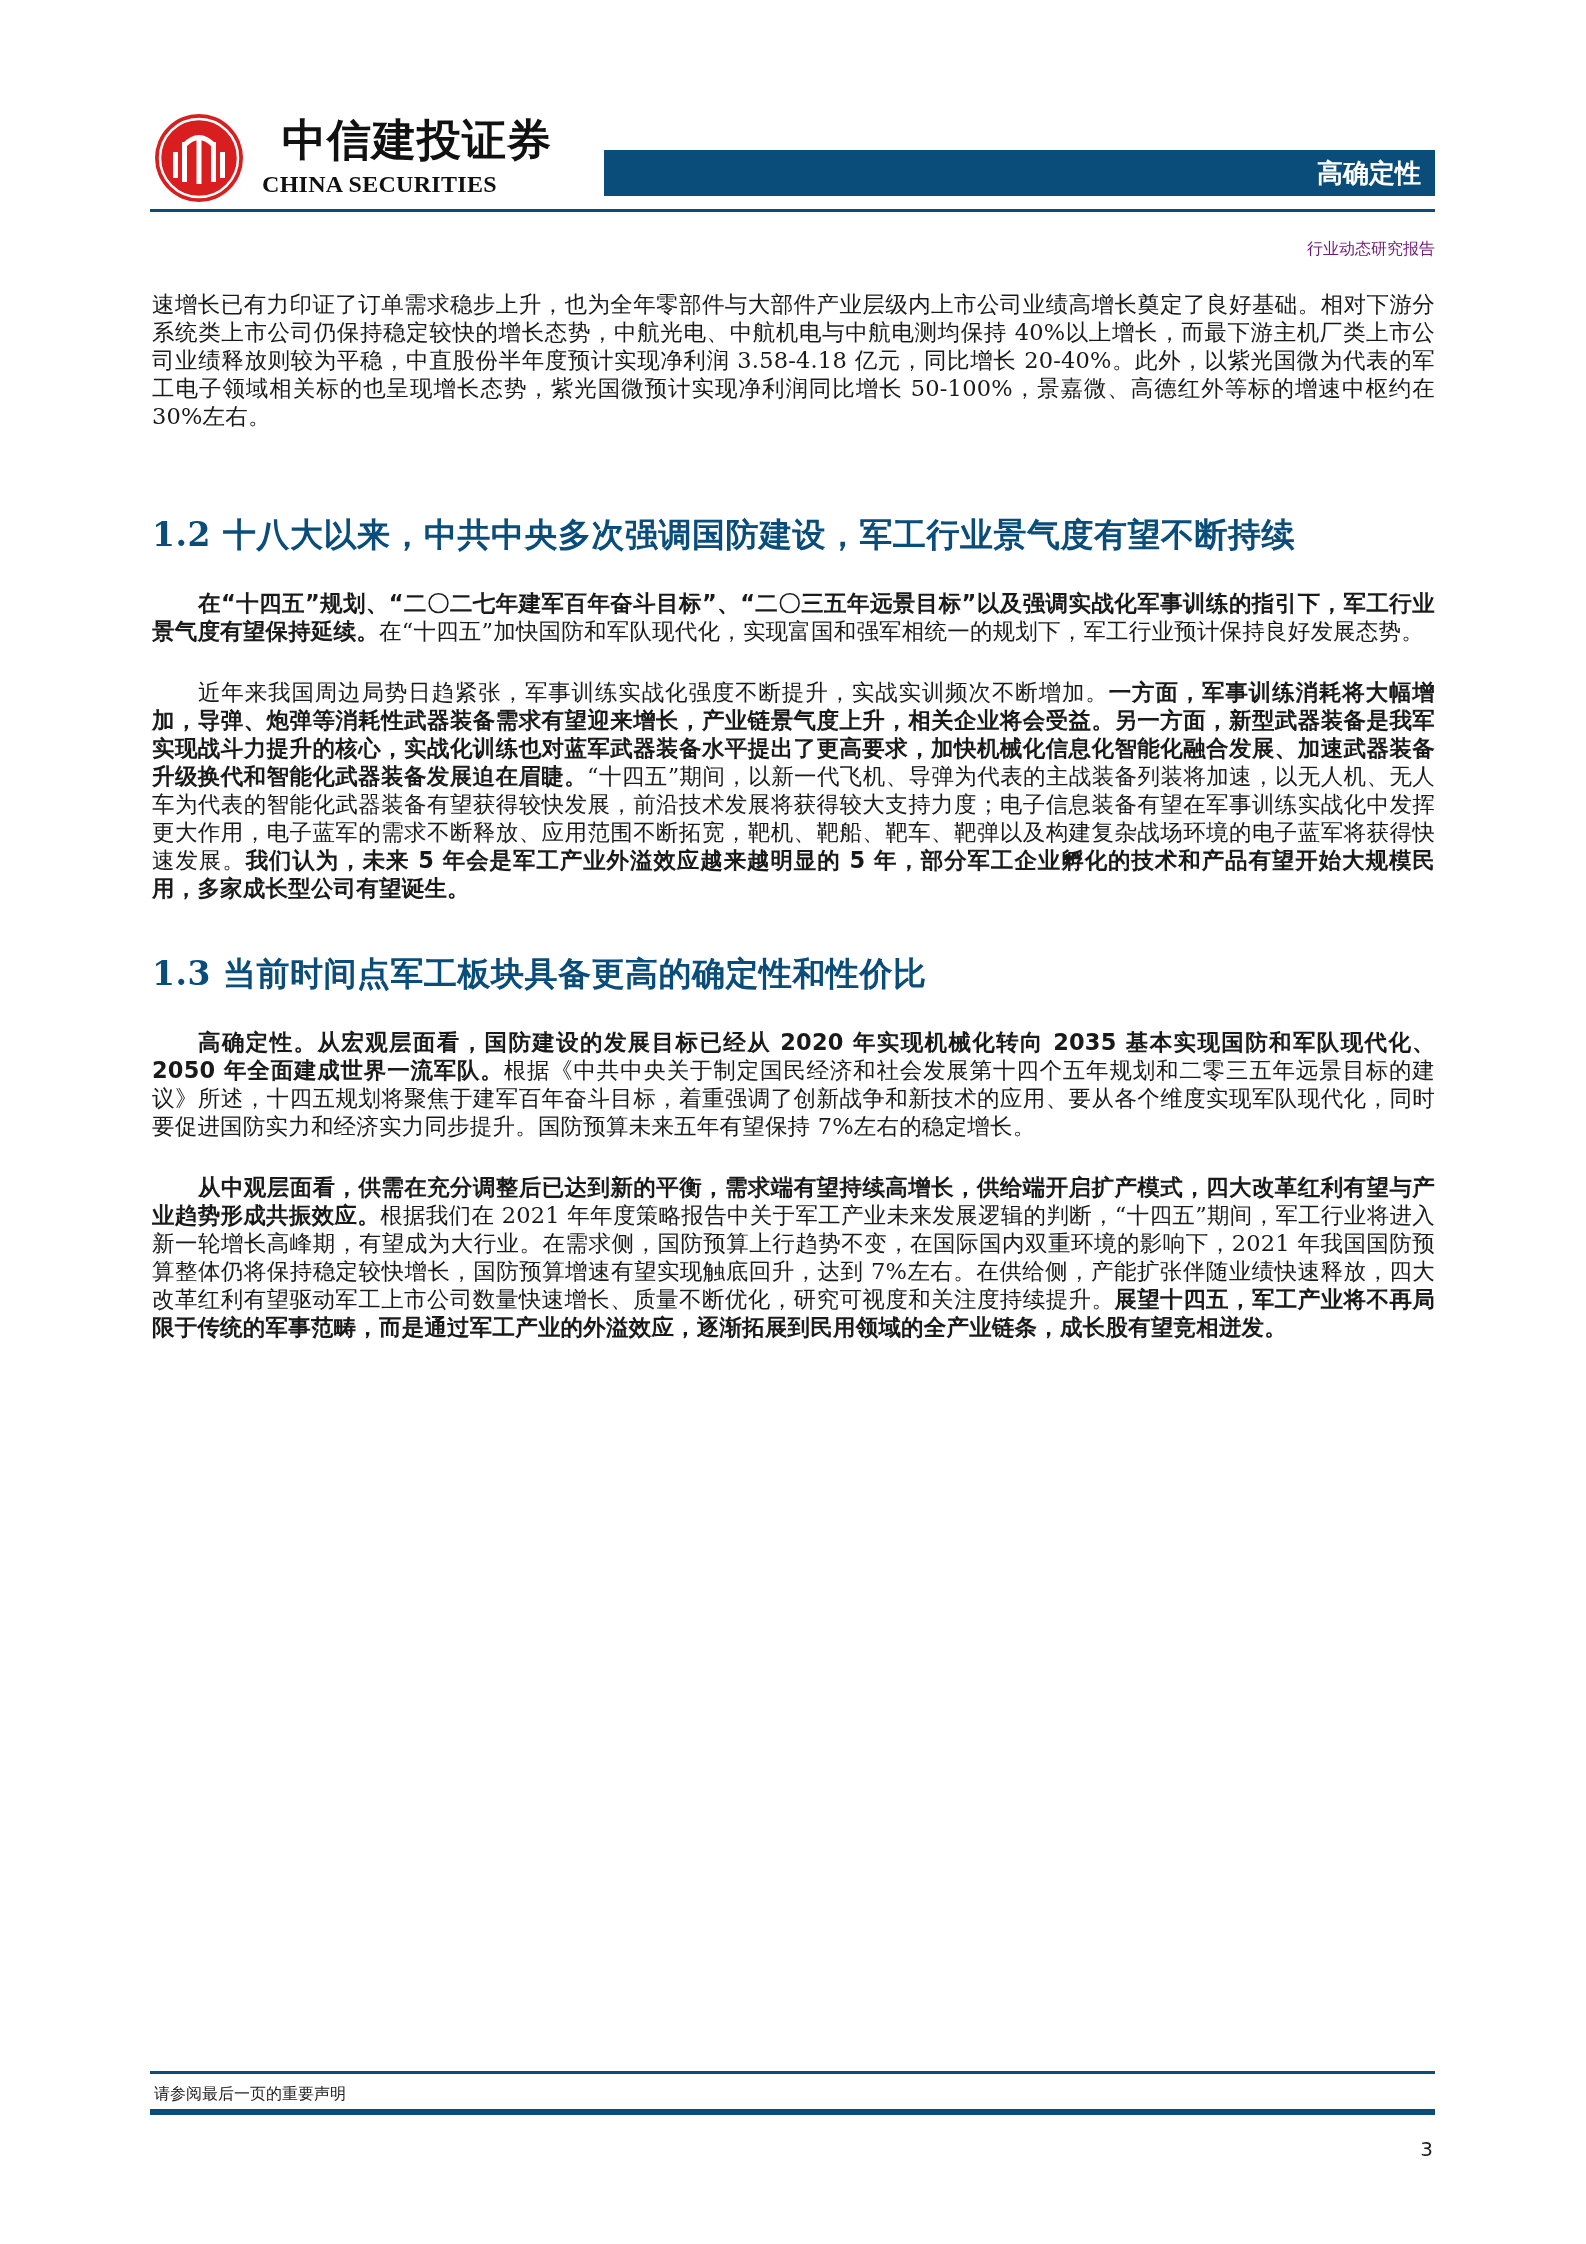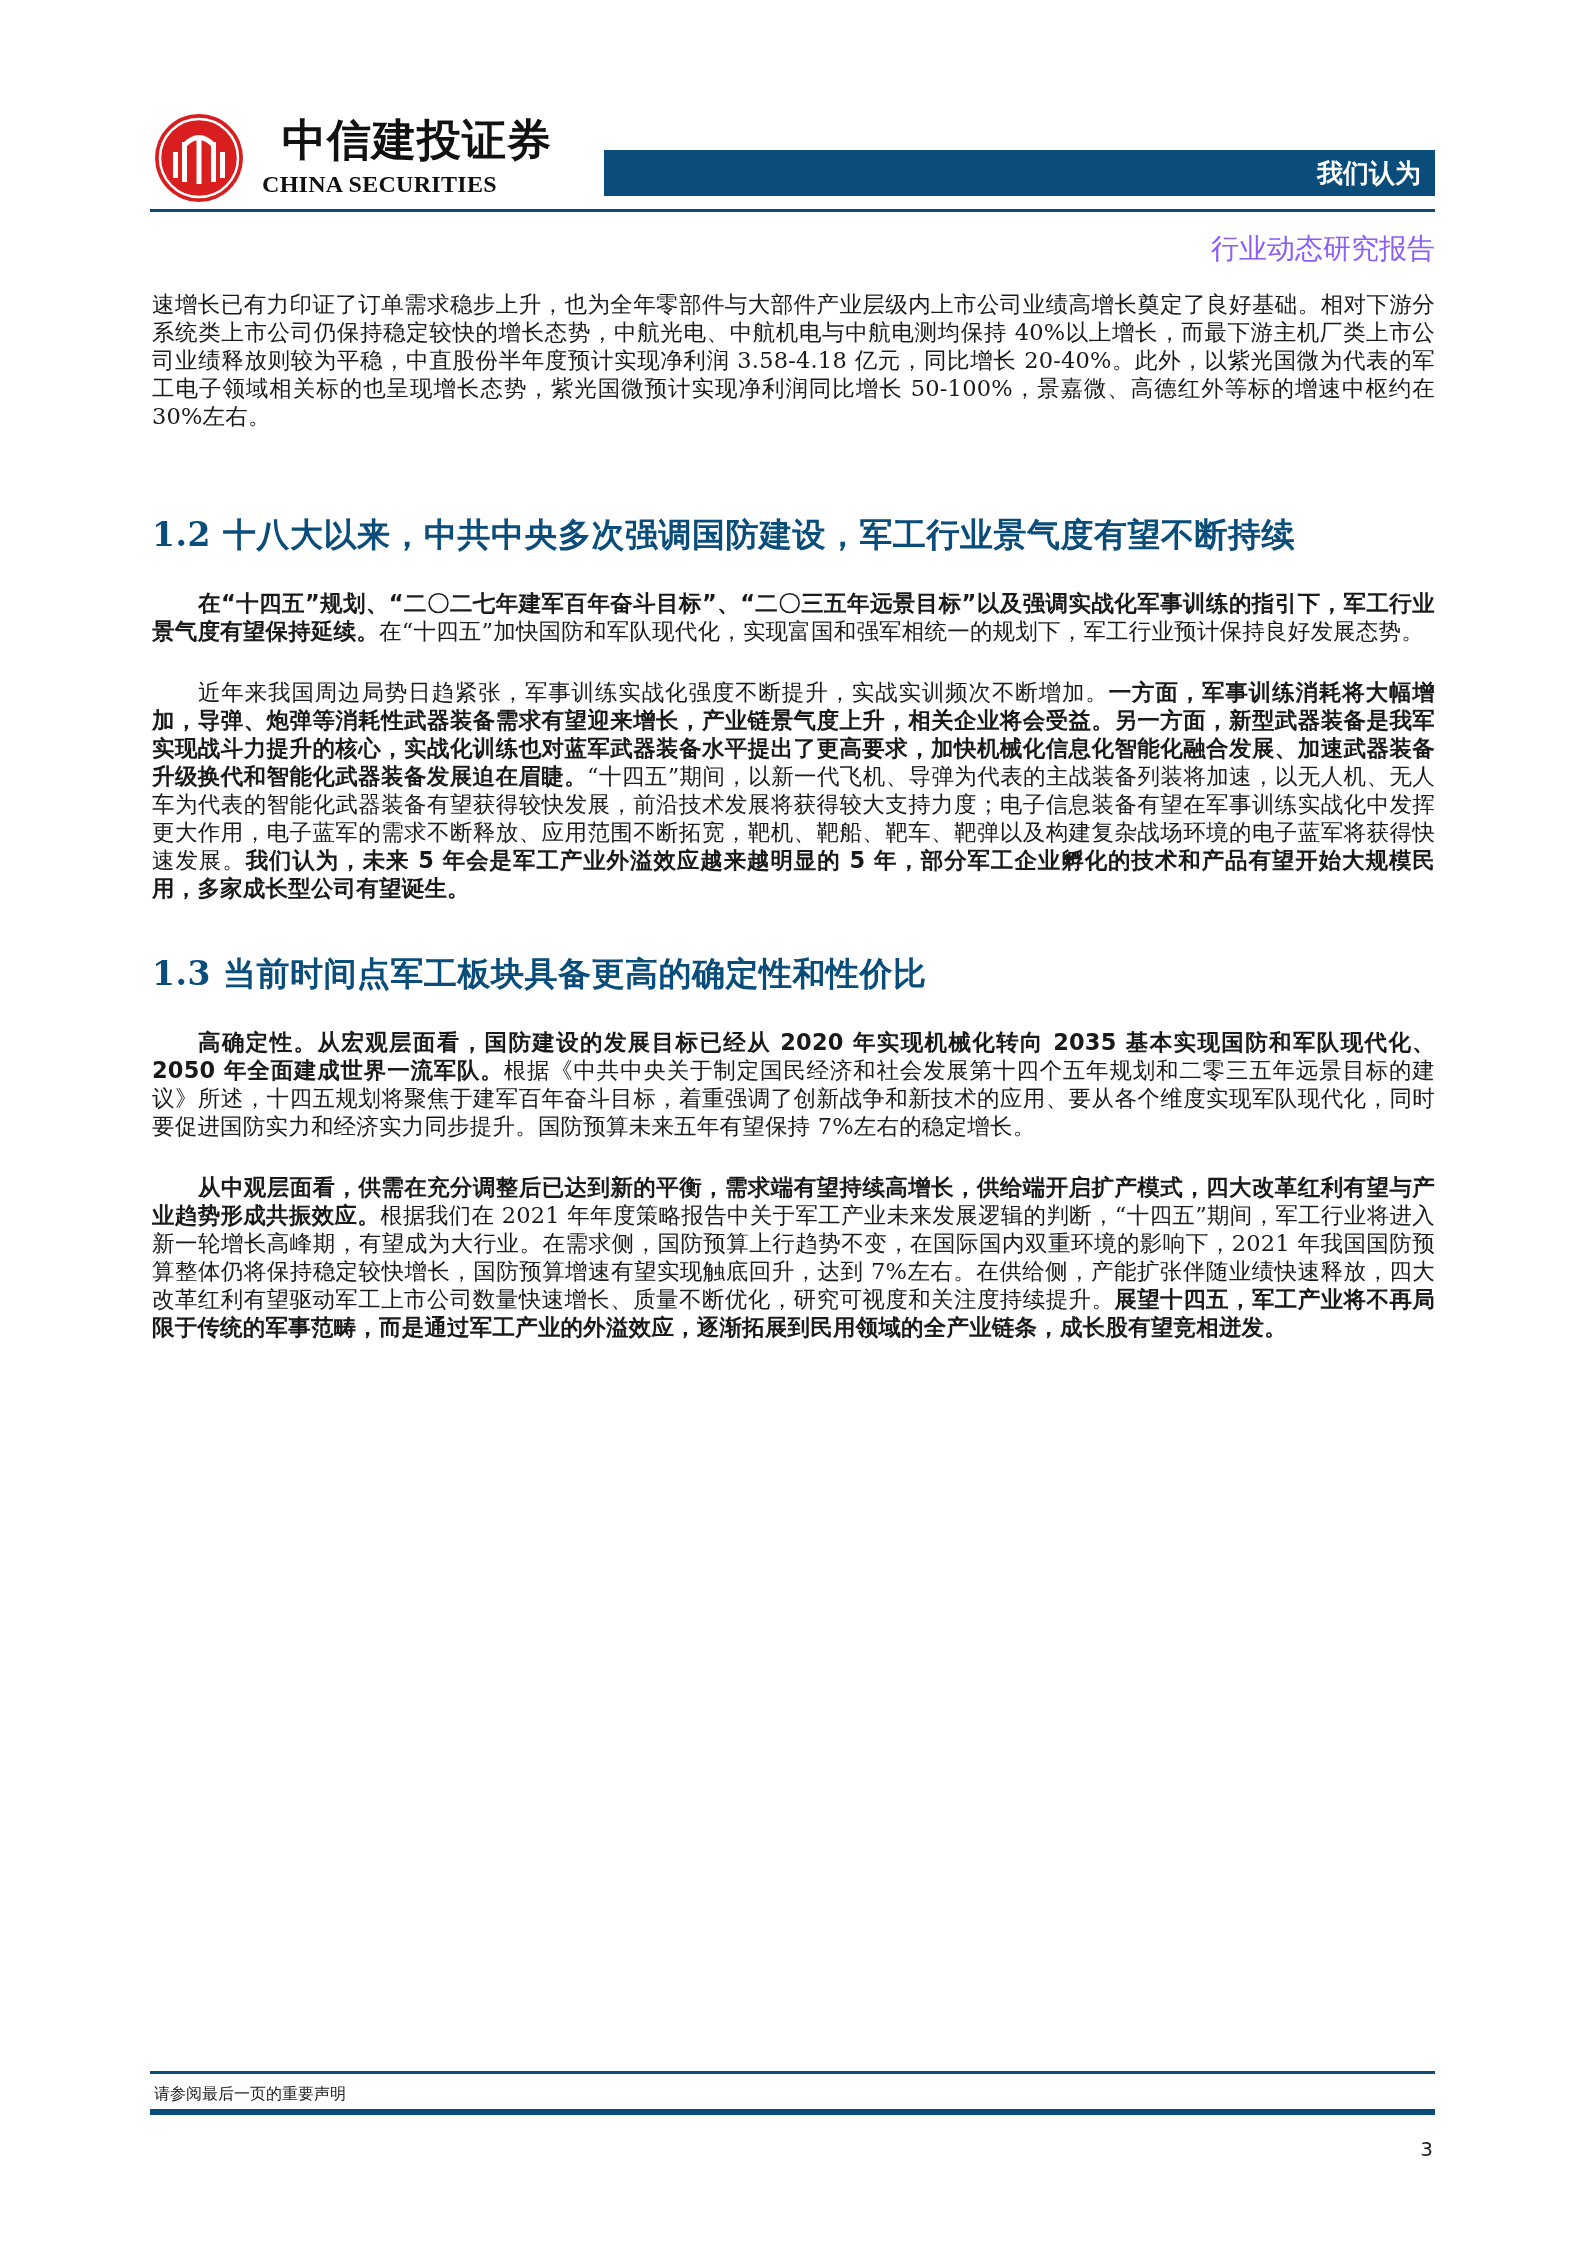--- a/index.html
+++ b/index.html
@@ -10,22 +10,22 @@
     
     .logo { left: 153px; top: 112px; width: 92px; height: 92px; }
     .logo-cn { left: 262px; top: 114px; font-family: "DejaVu Sans", sans-serif; font-weight: bold;
                font-size: 44px; letter-spacing: 1px; color: #111; line-height: 52px; margin-left: 20px; }
     .logo-en { left: 262px; top: 170px; font-family: Liberation Serif, serif; font-weight: bold;
                font-size: 24px; color: #111; line-height: 28px; letter-spacing: 0.3px; }
     .sector-bar { left: 604px; top: 150px; width: 831px; height: 46px; background: #0a4d7a; }
     .sector-label { position: absolute; right: 14px; top: 7px; color: #fff;
                     font-family: "DejaVu Sans", sans-serif; font-weight: bold; font-size: 26px; line-height: 32px; }
     .header-line { left: 150px; top: 209px; width: 1285px; height: 3px; background: #0a4d7a; }
-    .report-type { right: 151px; top: 236px; font-family: "DejaVu Sans", sans-serif; font-size: 28px;
-                   color: #8b5cf6; line-height: 26px; }
+    .report-type { right: 151px; top: 236px; font-family: "DejaVu Sans", sans-serif; font-size: 16px;
+                   color: #701a75; line-height: 26px; }
 
     
     .content { left: 152px; top: 290px; width: 1283px; }
     p.para { margin: 0; font-size: 22.5px; line-height: 28px; text-align: justify;
              text-justify: inter-character; letter-spacing: 0.2px; }
     p.indent { text-indent: 46px; }
     .b { font-weight: bold; font-family: "DejaVu Sans", sans-serif; }
     h2.sec { margin: 0; color: #0a4d7a; font-family: "DejaVu Sans", sans-serif; font-weight: bold;
              font-size: 33px; line-height: 44px; letter-spacing: 0.5px; }
     h2.sec .num { font-family: "DejaVu Serif", serif; }
@@ -54,21 +54,21 @@
       <rect x="43.5" y="24" width="5" height="48"></rect>
       <rect x="58" y="30" width="5" height="40"></rect>
       <rect x="67" y="40" width="5" height="26"></rect>
       <path d="M29 32 Q46 14 63 32 L58 34 Q46 22 34 34 Z"></path>
     </g>
   </svg>
 </div>
 <div class="abs logo-cn">中信建投证券</div>
 <div class="abs logo-en">CHINA SECURITIES</div>
 <div class="abs sector-bar">
-  <span class="sector-label">我们认为</span>
+  <span class="sector-label">高确定性</span>
 </div>
 <div class="abs header-line"></div>
 <div class="abs report-type">行业动态研究报告</div>
 
 <div class="abs content">
   <p class="para">速增长已有力印证了订单需求稳步上升，也为全年零部件与大部件产业层级内上市公司业绩高增长奠定了良好基础。相对下游分系统类上市公司仍保持稳定较快的增长态势，中航光电、中航机电与中航电测均保持 40%以上增长，而最下游主机厂类上市公司业绩释放则较为平稳，中直股份半年度预计实现净利润 3.58-4.18 亿元，同比增长 20-40%。此外，以紫光国微为代表的军工电子领域相关标的也呈现增长态势，紫光国微预计实现净利润同比增长 50-100%，景嘉微、高德红外等标的增速中枢约在 30%左右。</p>
   <div class="gap-sm"></div>
   <div class="gap-md"></div>
 
   <h2 class="sec">

